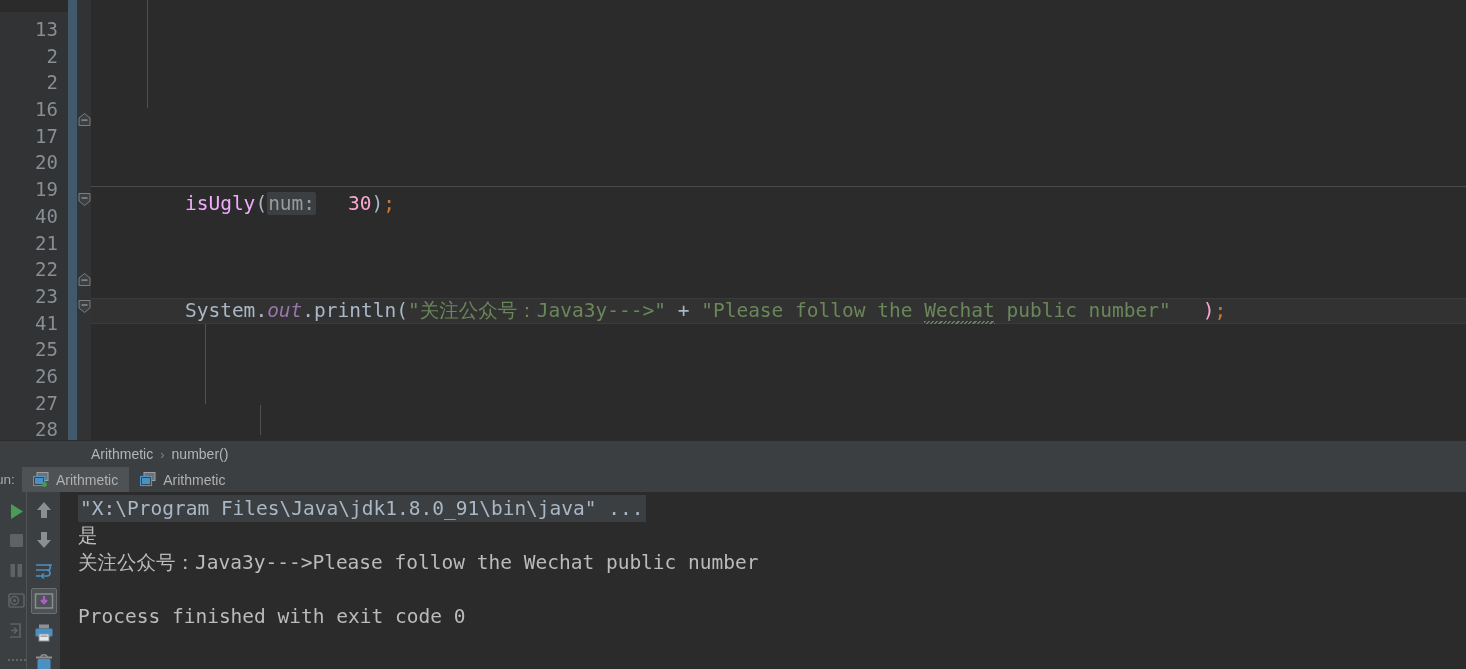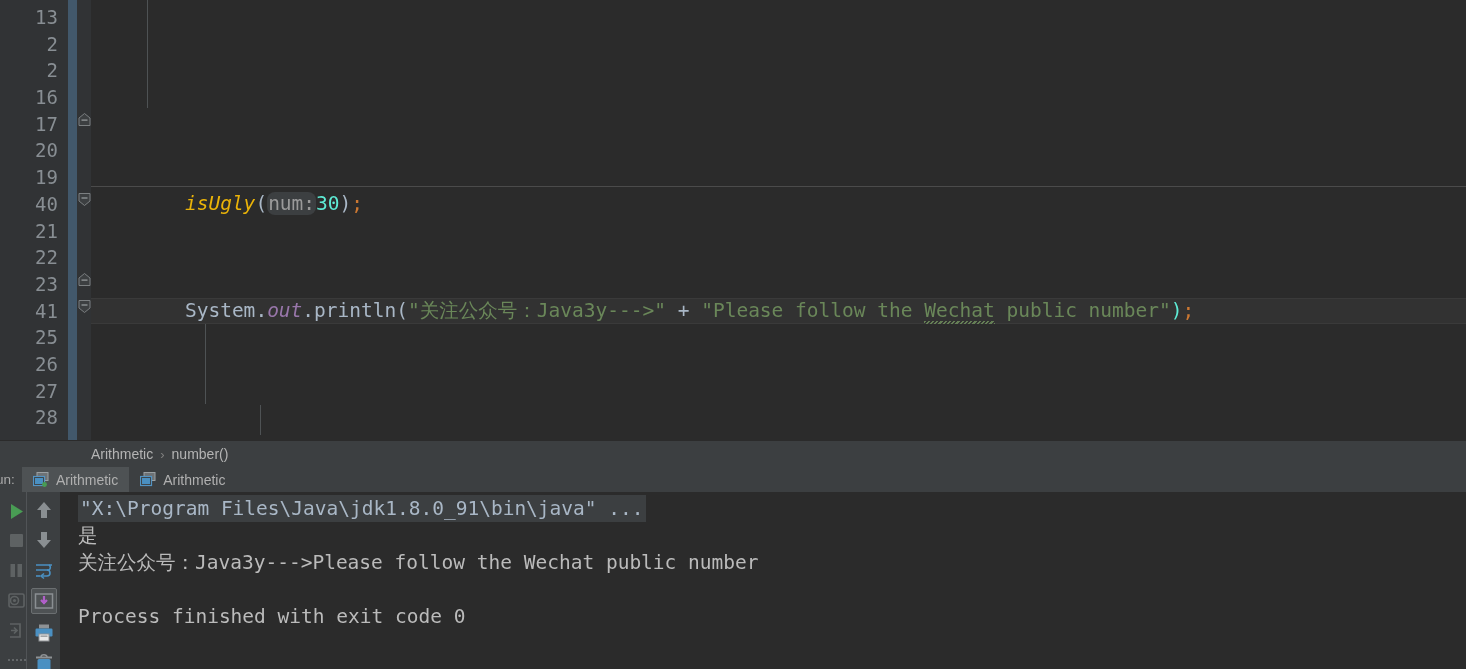--- a/index.html
+++ b/index.html
@@ -10,21 +10,21 @@
     overflow: hidden;
   }
   .app { position: relative; width: 1466px; height: 669px; background: #2b2b2b; }
 
   
   .editor {
     position: absolute; left: 0; top: 0; width: 1466px; height: 440px;
     background: #2b2b2b; overflow: hidden;
   }
   .gutter {
-    position: absolute; left: 0; top: 0; width: 68px; height: 440px;
+    position: absolute; left: 0; top: 12px; width: 68px; height: 440px;
     background: #313335;
   }
   .linenums {
     position: absolute; left: 0; top: 0; width: 58px;
     text-align: right;
     font-family: "DejaVu Sans Mono", monospace;
     font-size: 19px; line-height: 26.7px;
     color: #888e93;
     padding-top: 4px;
   }
@@ -57,27 +57,27 @@
     position: absolute; left: 77px; right: 0; height: 26.7px;
     background: #323232; border-top: 1px solid #3a3a3a; border-bottom: 1px solid #3a3a3a;
   }
   
   .jdoc-sep {
     position: absolute; left: 77px; right: 0; top: 186px; height: 1px;
     background: #4b4b4b;
   }
   
   .iguide { position: absolute; width: 1px; background: #4e5254; }
-  .num     { color: #5eead4; }
+  .num     { color: #f9a8d4; padding-left: 32px; }
   .str     { color: #6a8759; }
   .fld     { color: #9876aa; font-style: italic; }
-  .stat    { color: #eab308; font-style: italic; }
+  .stat    { color: #f0abfc; }
   .plain   { color: #a9b7c6; }
   .semi    { color: #cc7832; }
-  .hint    { color: #9a9a9a; background: #3c3f41; border-radius: 8px; padding: 0 1px; font-style: normal; }
+  .hint    { color: #9a9a9a; background: #3c3f41; border-radius: 2px; padding: 0 1px; font-style: normal; }
   .typo    { position: relative; }
   .typo::after {
     content: ""; position: absolute; left: 0; right: 0; bottom: -2px; height: 3px;
     background-image: repeating-linear-gradient(135deg, #6a8759 0 1.5px, transparent 1.5px 3px);
     opacity: .9;
   }
 
   
   .breadcrumb {
     position: absolute; left: 0; top: 440px; width: 1466px; height: 27px;

